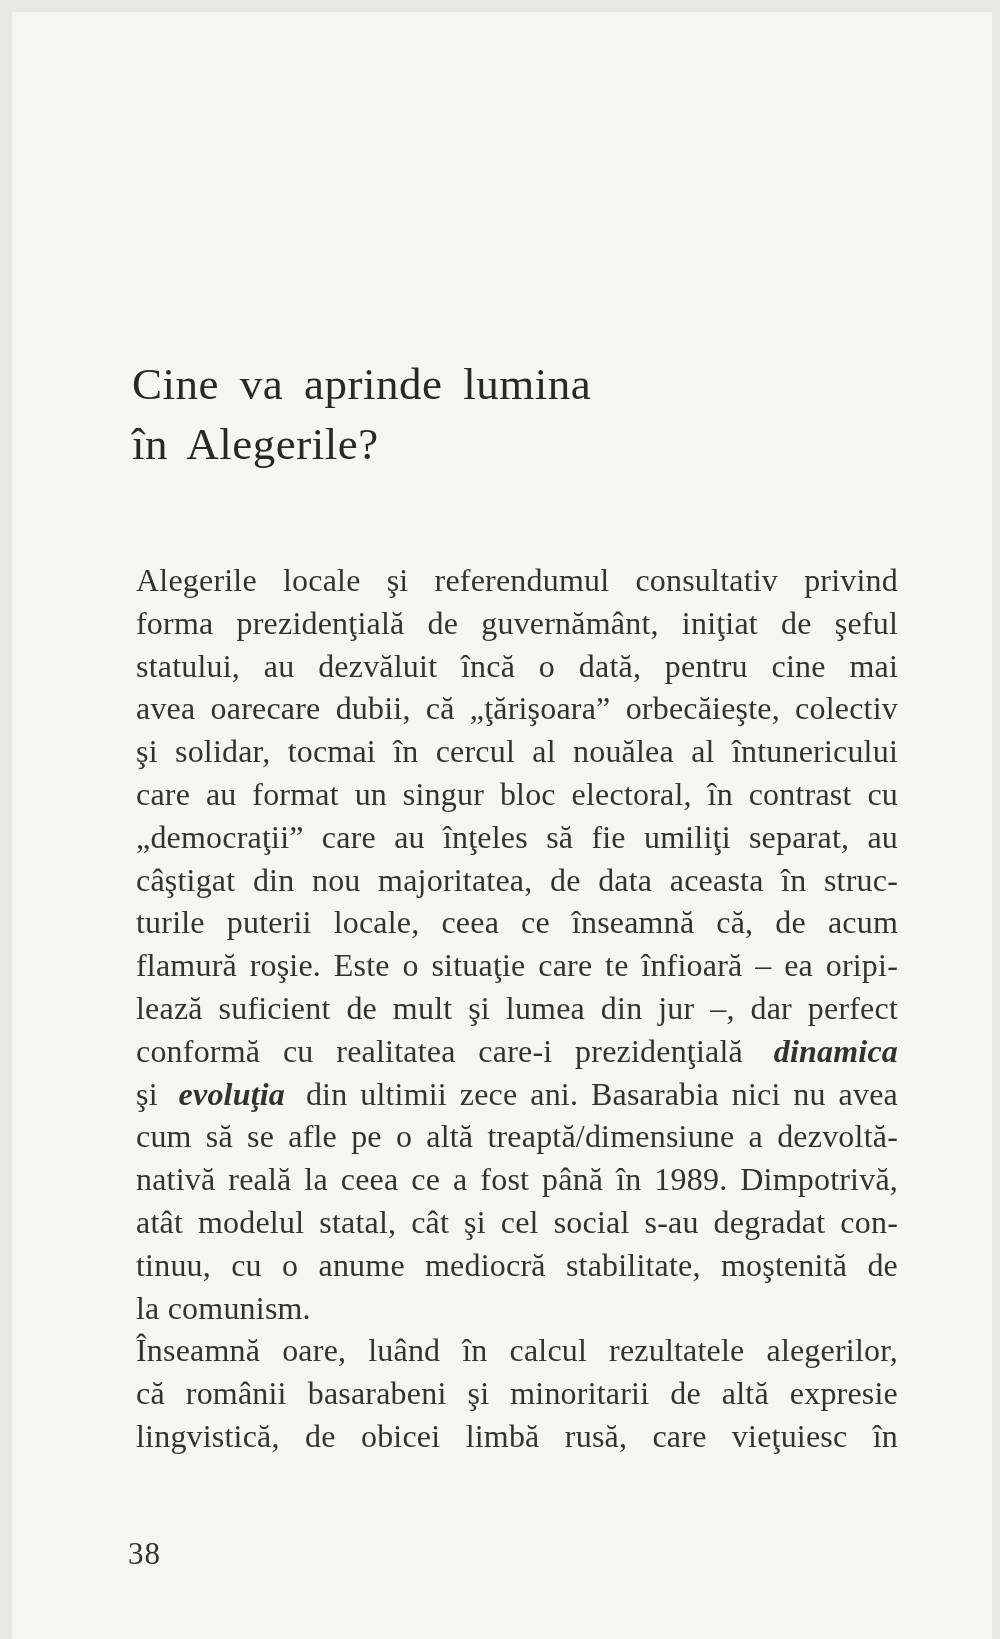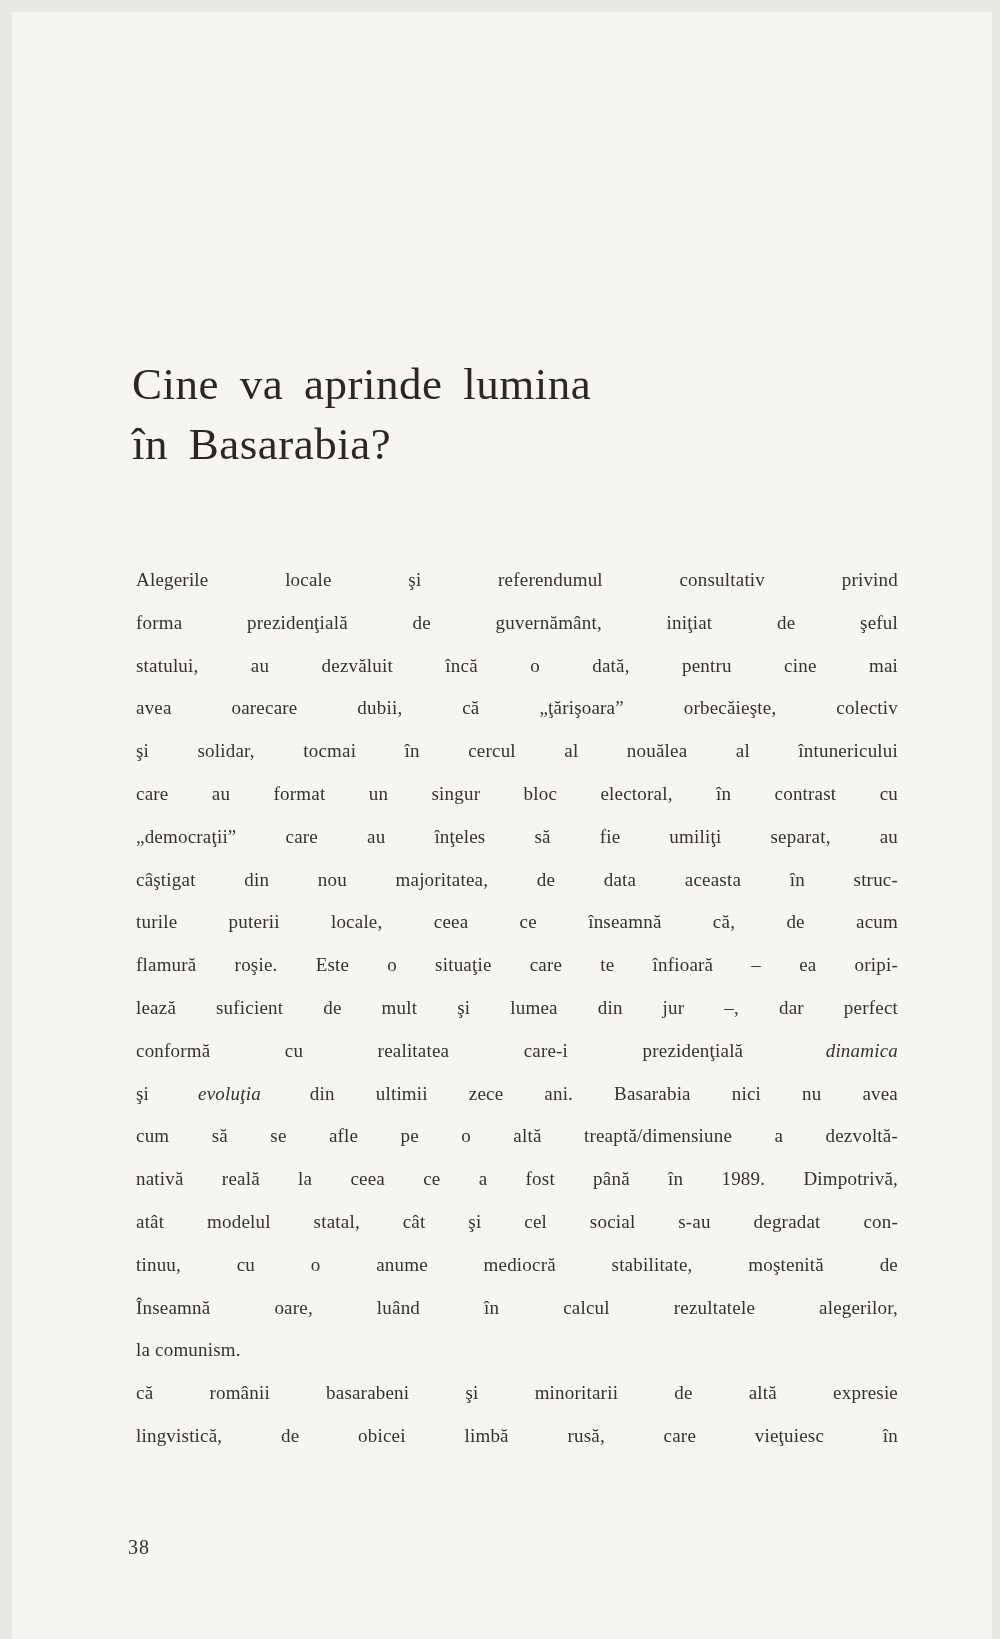--- a/index.html
+++ b/index.html
@@ -29,72 +29,72 @@
     letter-spacing: 0.5px;
     word-spacing: 9px;
     color: var(--title-ink);
   }
   .title .title-line { display: block; }
   .body-text {
     position: absolute;
     left: 112px;
     top: 541px;
     width: 778px;
-    font-size: 19px;
+    font-size: 32px;
     line-height: 38.8px;
     letter-spacing: 0.2px;
   }
   .line {
     text-align: justify;
     text-align-last: justify;
     white-space: normal;
   }
   .line.noflush {
     text-align: left;
     text-align-last: left;
   }
-  .it { font-style: italic; }
+  .it { font-style: italic; font-weight: bold; }
   .pagenum {
     position: absolute;
     left: 112px;
     top: 1520px;
-    font-size: 20px;
+    font-size: 31px;
     letter-spacing: 1px;
     color: var(--ink);
   }
 </style>
 </head>
 <body>
 
 <div class="page">
 
   <h1 class="title">
     <span class="title-line">Cine va aprinde lumina</span>
-    <span class="title-line">în Basarabia?</span>
+    <span class="title-line">în Alegerile?</span>
   </h1>
 
   <div class="body-text">
       <div class="line"><span>Alegerile locale şi referendumul consultativ privind</span></div>
       <div class="line"><span>forma prezidenţială de guvernământ, iniţiat de şeful</span></div>
       <div class="line"><span>statului, au dezvăluit încă o dată, pentru cine mai</span></div>
       <div class="line"><span>avea oarecare dubii, că „ţărişoara” orbecăieşte, colectiv</span></div>
       <div class="line"><span>şi solidar, tocmai în cercul al nouălea al întunericului</span></div>
       <div class="line"><span>care au format un singur bloc electoral, în contrast cu</span></div>
       <div class="line"><span>„democraţii” care au înţeles să fie umiliţi separat, au</span></div>
       <div class="line"><span>câştigat din nou majoritatea, de data aceasta în struc-</span></div>
       <div class="line"><span>turile puterii locale, ceea ce înseamnă că, de acum</span></div>
       <div class="line"><span>flamură roşie. Este o situaţie care te înfioară – ea oripi-</span></div>
       <div class="line"><span>lează suficient de mult şi lumea din jur –, dar perfect</span></div>
       <div class="line"><span>conformă cu realitatea care-i prezidenţială </span><span class="it">dinamica</span></div>
       <div class="line"><span>şi </span><span class="it">evoluţia</span><span> din ultimii zece ani. Basarabia nici nu avea</span></div>
       <div class="line"><span>cum să se afle pe o altă treaptă/dimensiune a dezvoltă-</span></div>
       <div class="line"><span>nativă reală la ceea ce a fost până în 1989. Dimpotrivă,</span></div>
       <div class="line"><span>atât modelul statal, cât şi cel social s-au degradat con-</span></div>
       <div class="line"><span>tinuu, cu o anume mediocră stabilitate, moştenită de</span></div>
+      <div class="line noflush"><span>la comunism.</span></div>
       <div class="line"><span>Înseamnă oare, luând în calcul rezultatele alegerilor,</span></div>
-      <div class="line noflush"><span>la comunism.</span></div>
       <div class="line"><span>că românii basarabeni şi minoritarii de altă expresie</span></div>
       <div class="line"><span>lingvistică, de obicei limbă rusă, care vieţuiesc în</span></div>
     </div>
 
   <div class="pagenum">38</div>
 
 </div>
 
 </body></html>

